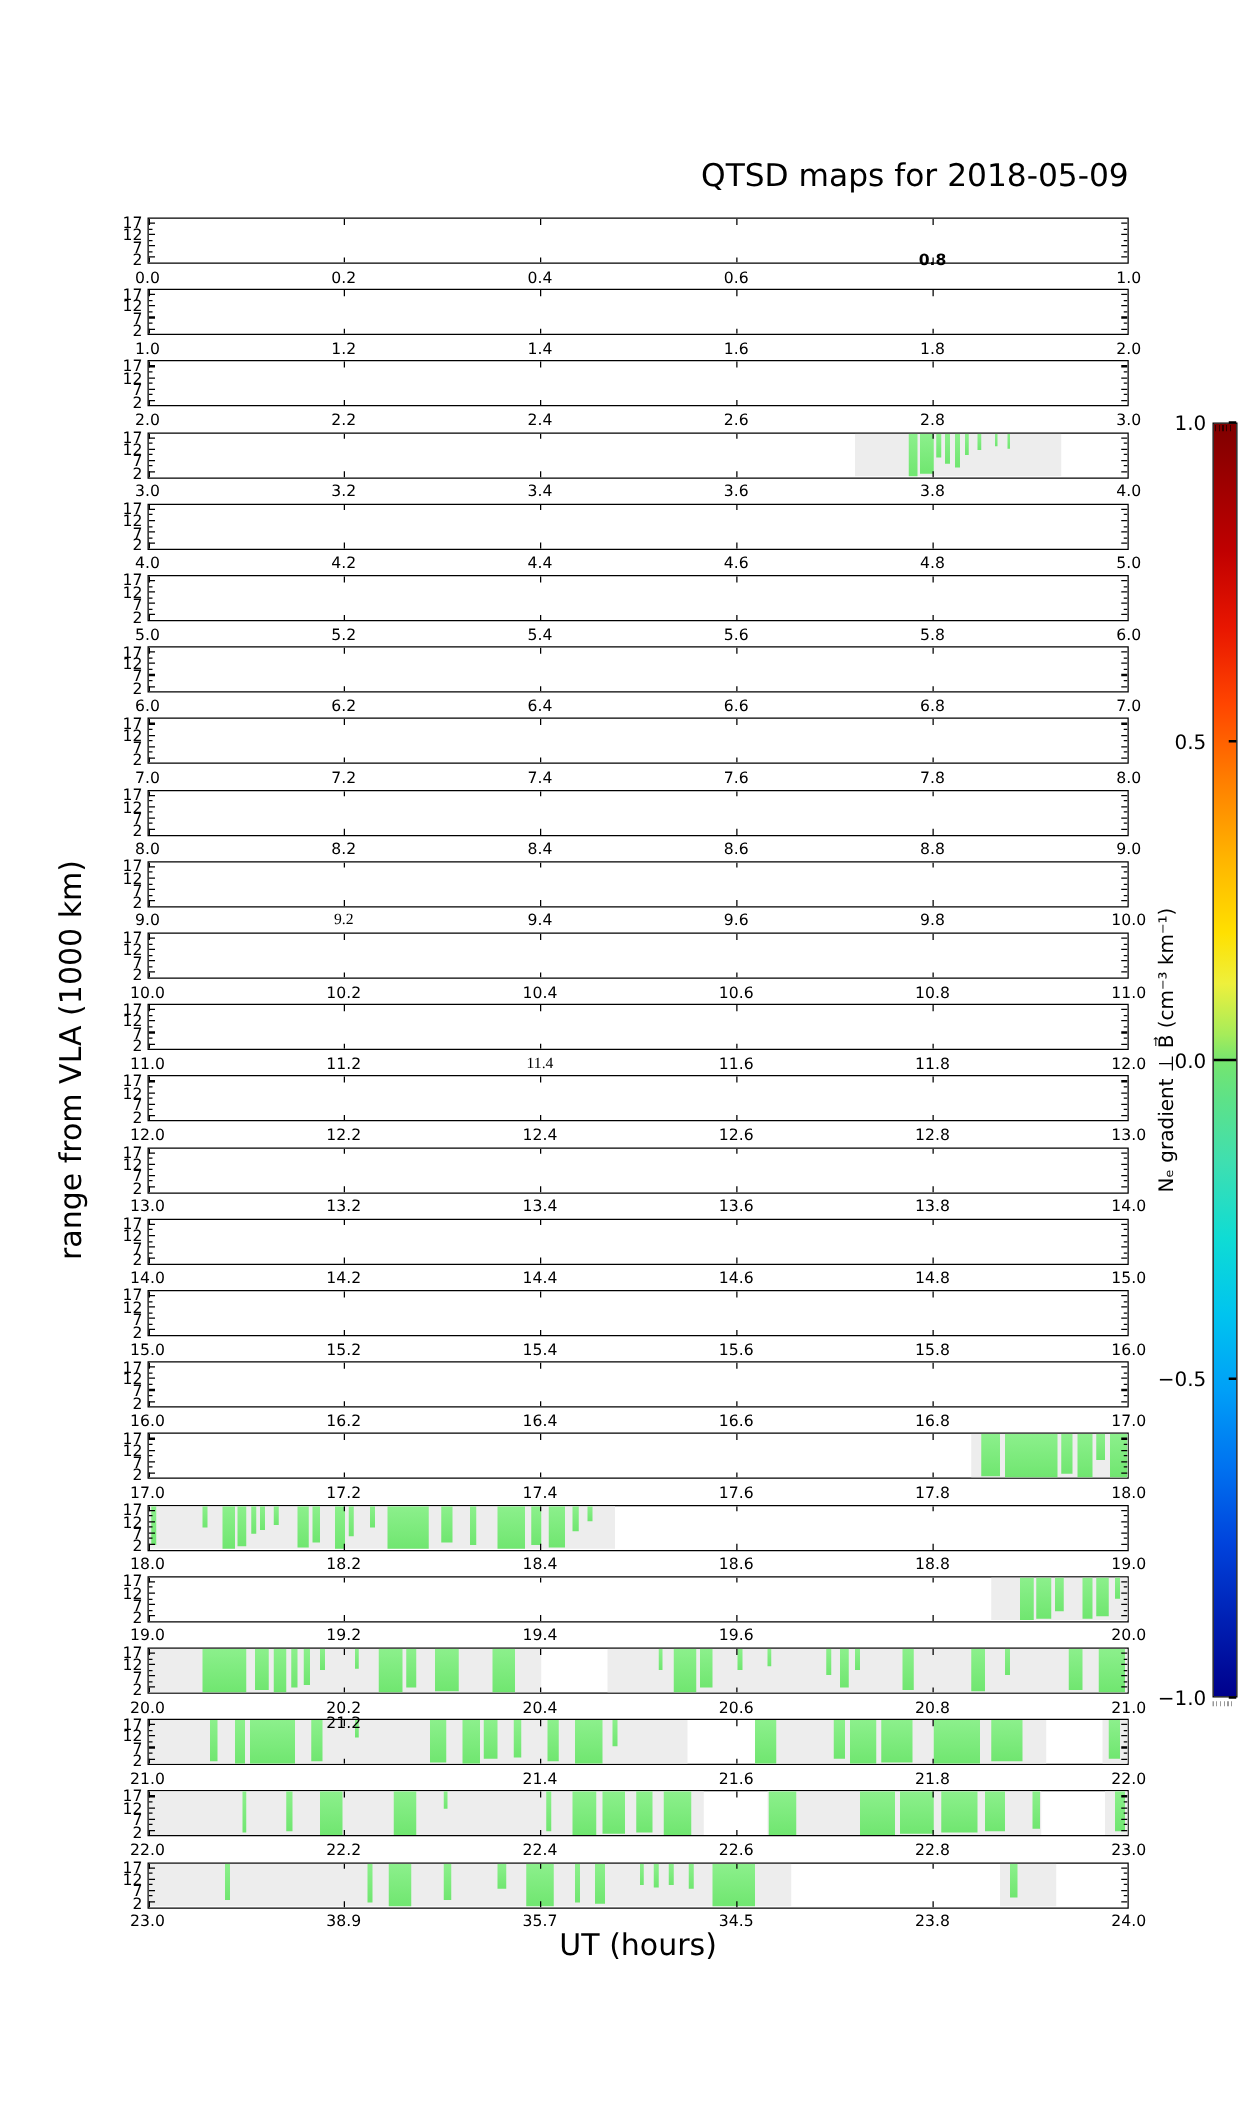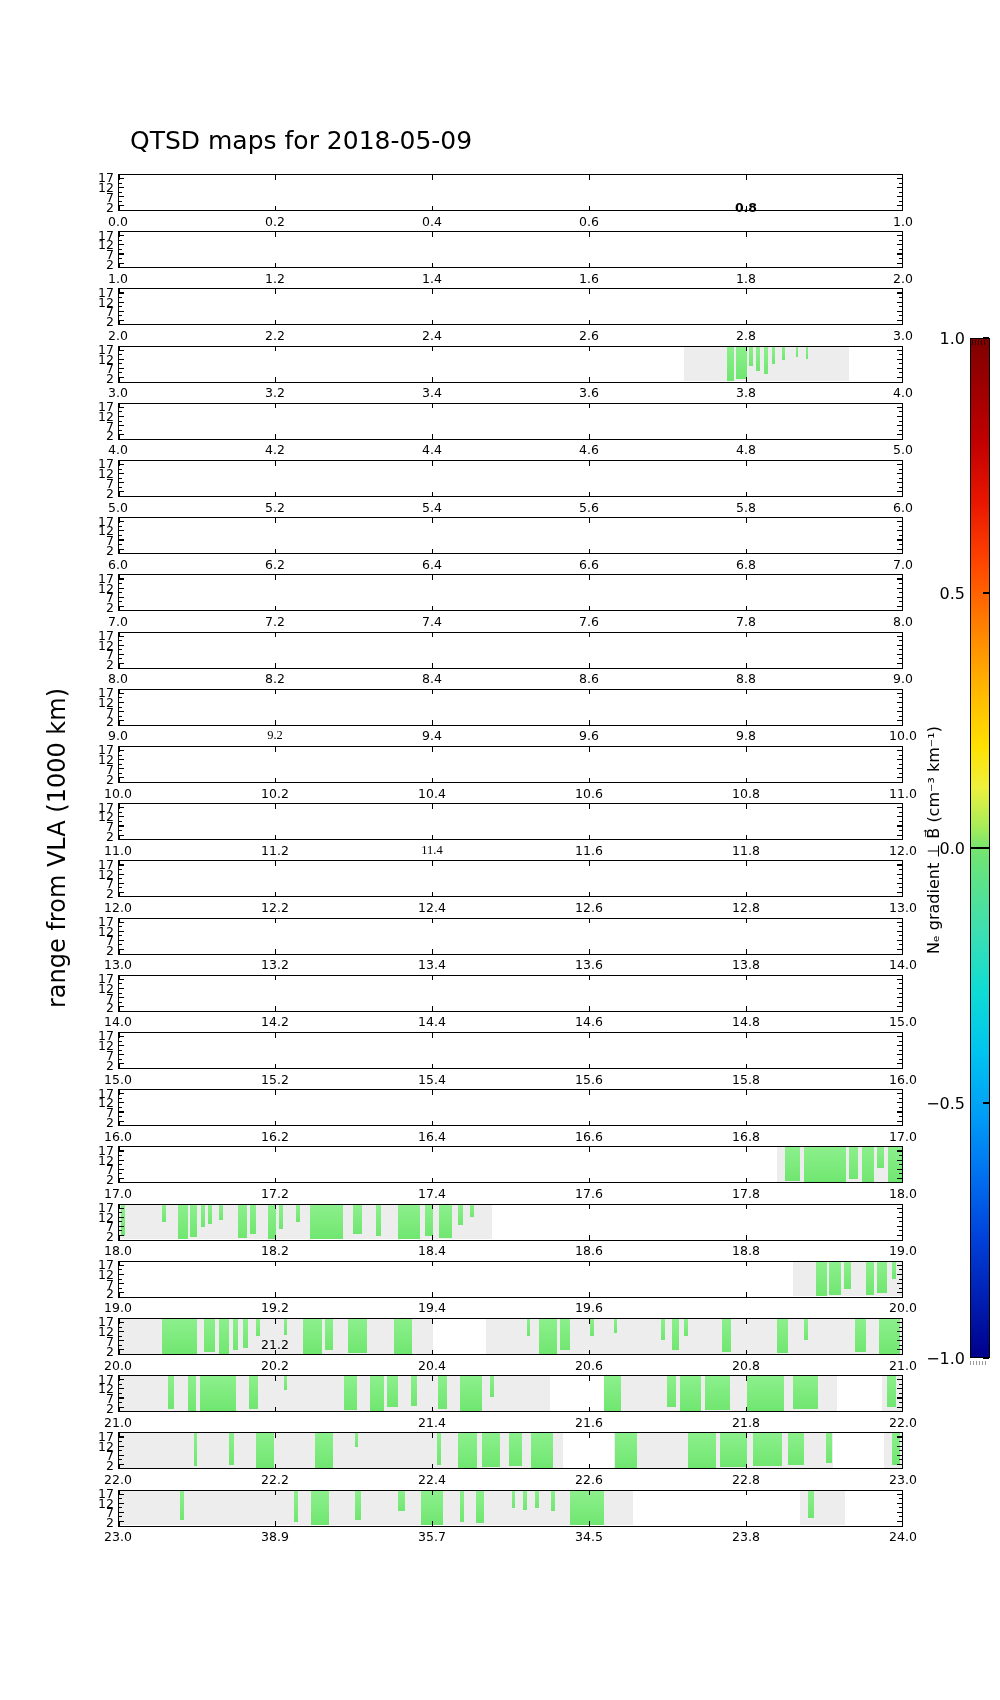--- a/index.html
+++ b/index.html
@@ -1,18 +1,18 @@
 <!DOCTYPE html>
 <html><head>
 <meta charset="utf-8">
 <style>
   html,body{margin:0;padding:0;background:#ffffff;}
   #fig{position:relative;width:1000px;height:1700px;background:#ffffff;
        font-family:"DejaVu Sans","Liberation Sans",sans-serif;color:#000;overflow:hidden;}
-  .title{position:absolute;left:130px;width:785px;top:126px;text-align:left;
+  .title{position:absolute;left:118px;width:785px;top:126px;text-align:right;
          font-size:25px;white-space:nowrap;}
   .xtitle{position:absolute;left:118px;width:785px;top:1542px;text-align:center;font-size:24px;}
   .ytitle{position:absolute;left:57px;top:848px;width:0;height:0;}
   .ytitle span{position:absolute;transform:translate(-50%,-50%) rotate(-90deg);
                white-space:nowrap;font-size:24px;display:block;}
   .panel{position:absolute;border:1.2px solid #000;background:#fff;box-sizing:border-box;overflow:hidden;}
   .mark{position:absolute;top:0;}
   .tick{position:absolute;background:#000;}
   .xlab{position:absolute;width:60px;margin-left:-30px;text-align:center;font-size:12.5px;white-space:nowrap;}
   .ylab{position:absolute;width:26px;text-align:right;font-size:12.5px;line-height:11px;}
@@ -907,21 +907,21 @@
         <div class="tick" style="left: 0px; top: 16.8px; width: 3px; height: 1px;"></div>
         <div class="tick" style="right: 0px; top: 16.8px; width: 3px; height: 1px;"></div>
         <div class="tick" style="left: 0px; top: 25.8998px; width: 3px; height: 1px;"></div>
         <div class="tick" style="right: 0px; top: 25.8998px; width: 3px; height: 1px;"></div>
       </div>
       <div class="ylab" style="left: 88px; top: 1373.59px;">17</div>
       <div class="ylab" style="left: 88px; top: 1383.33px;">12</div>
       <div class="ylab" style="left: 88px; top: 1393.07px;">7</div>
       <div class="ylab" style="left: 88px; top: 1402.81px;">2</div>
       <div class="xlab" style="left: 118px; top: 1414.7px;">21.0</div>
-      <div class="xlab" style="left: 275px; top: 1337px;">21.2</div>
+      <div class="xlab" style="left: 275px; top: 1370px;">21.2</div>
       <div class="xlab" style="left: 432px; top: 1414.7px;">21.4</div>
       <div class="xlab" style="left: 589px; top: 1414.7px;">21.6</div>
       <div class="xlab" style="left: 746px; top: 1414.7px;">21.8</div>
       <div class="xlab" style="left: 903px; top: 1414.7px;">22.0</div>
       <div class="panel" style="left: 118px; top: 1432.4px; width: 785px; height: 37px;">
         <div class="mark" style="left: 0px; width: 443.525px; height: 34.6px; background: rgb(237, 237, 237);"></div>
         <div class="mark" style="left: 494.55px; width: 219.8px; height: 34.6px; background: rgb(237, 237, 237);"></div>
         <div class="mark" style="left: 765.375px; width: 19.625px; height: 34.6px; background: rgb(237, 237, 237);"></div>
         <div class="mark" style="left: 74.575px; width: 3.925px; height: 32.87px; background: linear-gradient(rgb(140, 240, 140), rgb(112, 230, 112));"></div>
         <div class="mark" style="left: 109.9px; width: 4.71px; height: 31.14px; background: linear-gradient(rgb(140, 240, 140), rgb(112, 230, 112));"></div>
@@ -1021,20 +1021,21 @@
       <div class="ylab" style="left: 88px; top: 1497.73px;">12</div>
       <div class="ylab" style="left: 88px; top: 1507.47px;">7</div>
       <div class="ylab" style="left: 88px; top: 1517.21px;">2</div>
       <div class="xlab" style="left: 118px; top: 1529.1px;">23.0</div>
       <div class="xlab" style="left: 275px; top: 1529.1px;">38.9</div>
       <div class="xlab" style="left: 432px; top: 1529.1px;">35.7</div>
       <div class="xlab" style="left: 589px; top: 1529.1px;">34.5</div>
       <div class="xlab" style="left: 746px; top: 1529.1px;">23.8</div>
       <div class="xlab" style="left: 903px; top: 1529.1px;">24.0</div>
     </div>
+  <div class="xtitle">UT (hours)</div>
 
   <div id="cbar" style="left: 970px; top: 338px; width: 20px; height: 1020px; background: linear-gradient(rgb(127, 0, 0) 0%, rgb(153, 0, 0) 4%, rgb(192, 0, 0) 10%, rgb(232, 22, 0) 16%, rgb(255, 69, 0) 22%, rgb(255, 126, 0) 28%, rgb(255, 179, 0) 34%, rgb(255, 224, 0) 40%, rgb(238, 240, 60) 44%, rgb(166, 236, 90) 48%, rgb(118, 229, 110) 50%, rgb(94, 226, 135) 53%, rgb(63, 223, 176) 58%, rgb(15, 220, 212) 64%, rgb(0, 196, 239) 70%, rgb(0, 159, 247) 76%, rgb(0, 114, 240) 82%, rgb(0, 67, 220) 88%, rgb(0, 32, 180) 94%, rgb(0, 0, 139) 100%);"></div>
   <div id="cbar-hatch-top" style="left: 972px; top: 340px; width: 13px; height: 5px;"></div>
   <div id="cbar-hatch-bot" style="left: 970px; top: 1361px; width: 17px; height: 4px;"></div>
   <div id="cbar-ticks">
       <div class="cblab" style="left: 905px; top: 338px;">1.0</div>
       <div class="cbtick" style="left: 983px; top: 337.4px; width: 6px;"></div>
       <div class="cblab" style="left: 905px; top: 593px;">0.5</div>
       <div class="cbtick" style="left: 983px; top: 592.4px; width: 6px;"></div>
       <div class="cblab" style="left: 905px; top: 848px;">0.0</div>

